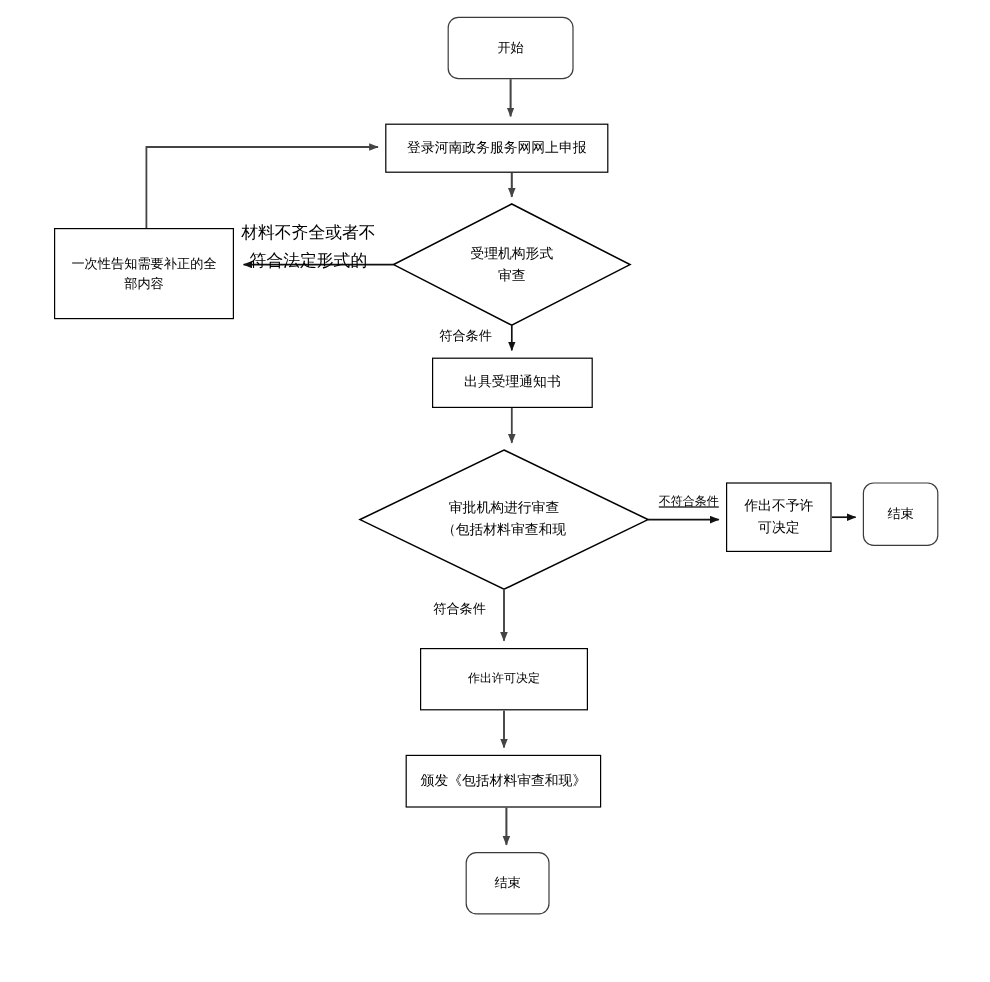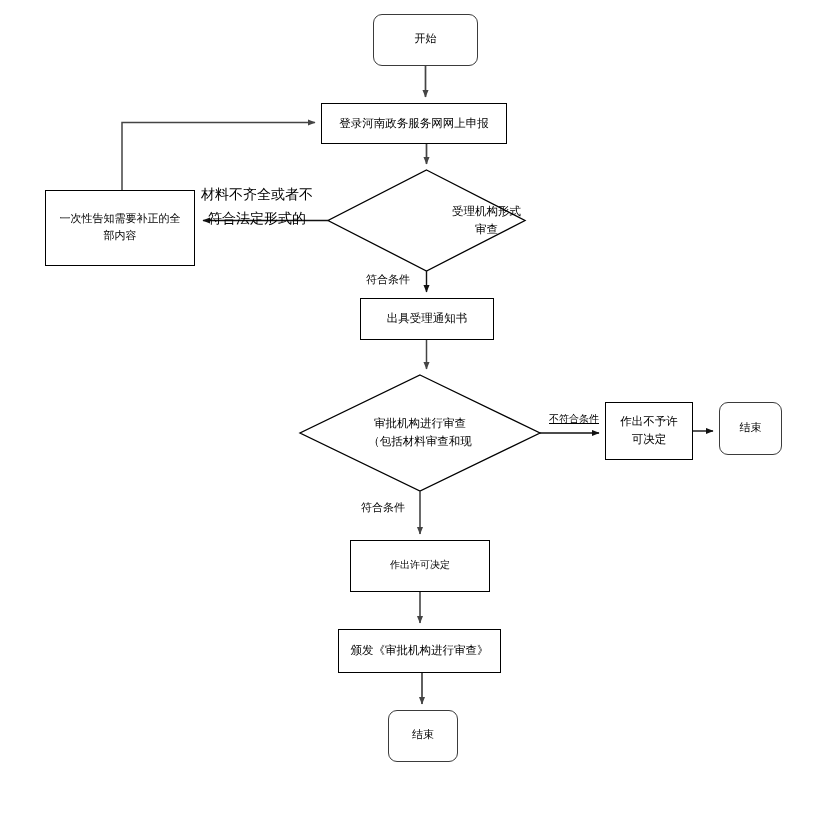--- a/index.html
+++ b/index.html
@@ -43,21 +43,20 @@
     border-radius: 9px;
   }
   .node.decision {
     border: none;
     background: transparent;
   }
   .node-label {
     display: block;
     padding: 0 4px;
     white-space: pre-line;
-    font-family: Liberation Mono, monospace;
   }
   .edge-label {
     position: absolute;
     color: #000000;
     background: transparent;
     white-space: pre-line;
     text-align: center;
     line-height: 1.7;
   }
 </style>
@@ -104,21 +103,21 @@
   </svg>
 
   <div class="node terminator" style="left:373px; top:14px; width:105px; height:52px; font-size:11px;">
     <span class="node-label">开始</span>
   </div>
 
   <div class="node process" style="left:321px; top:103px; width:186px; height:41px; font-size:11.5px;">
     <span class="node-label">登录河南政务服务网网上申报</span>
   </div>
 
-  <div class="node decision" style="left:328px; top:170px; width:197px; height:101px; font-size:11.5px;justify-content:flex-end;">
+  <div class="node decision" style="left:328px; top:170px; width:197px; height:101px; font-size:11.5px;">
     <span class="node-label">受理机构形式
 审查</span>
   </div>
 
   <div class="node process" style="left:45px; top:190px; width:150px; height:76px; font-size:11px;">
     <span class="node-label">一次性告知需要补正的全
 部内容</span>
   </div>
 
   <div class="node process" style="left:360px; top:298px; width:134px; height:42px; font-size:11.5px;text-align:right;">
@@ -137,21 +136,21 @@
 
   <div class="node terminator" style="left:719px; top:402px; width:63px; height:53px; font-size:11px;">
     <span class="node-label">结束</span>
   </div>
 
   <div class="node process" style="left:350px; top:540px; width:140px; height:52px; font-size:10px;">
     <span class="node-label">作出许可决定</span>
   </div>
 
   <div class="node process" style="left:338px; top:629px; width:163px; height:44px; font-size:11.5px;">
-    <span class="node-label">颁发《审批机构进行审查》</span>
+    <span class="node-label">颁发《包括材料审查和现》</span>
   </div>
 
   <div class="node terminator" style="left:388px; top:710px; width:70px; height:52px; font-size:11px;">
     <span class="node-label">结束</span>
   </div>
 
   <div class="edge-label" style="left:201px; top:183px; width:112px; font-size:14px;">材料不齐全或者不
 符合法定形式的</div>
 
   <div class="edge-label" style="left:360px; top:271px; width:56px; font-size:11px;">符合条件</div>

